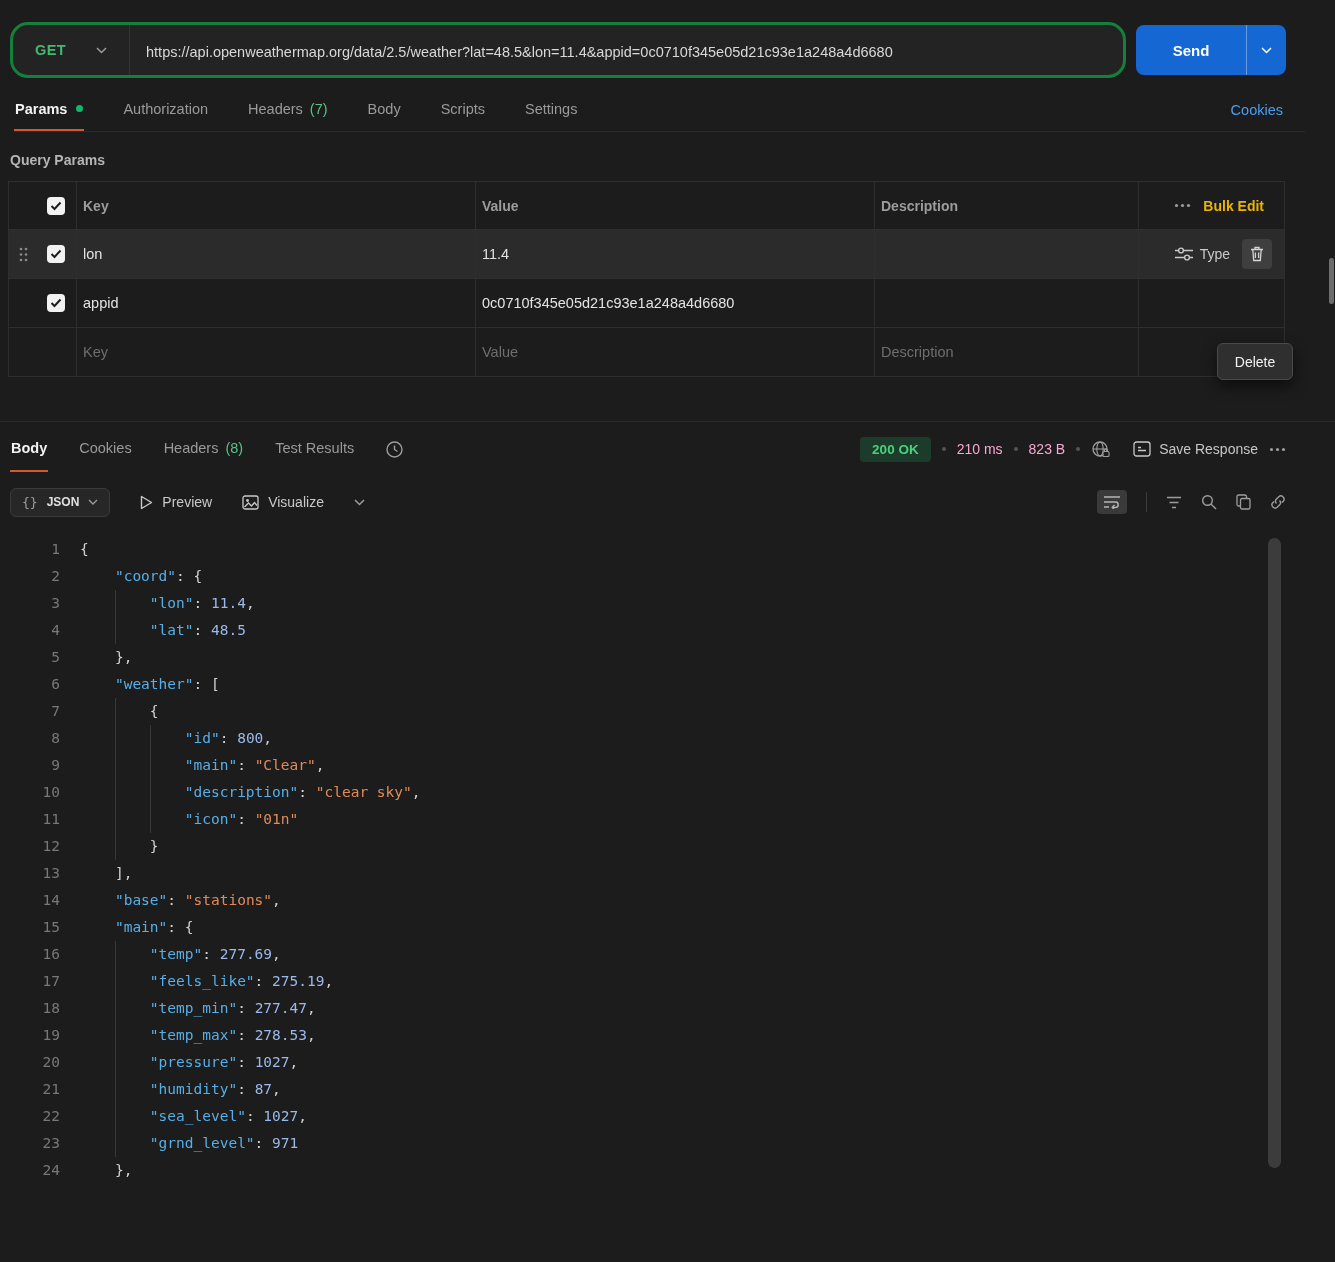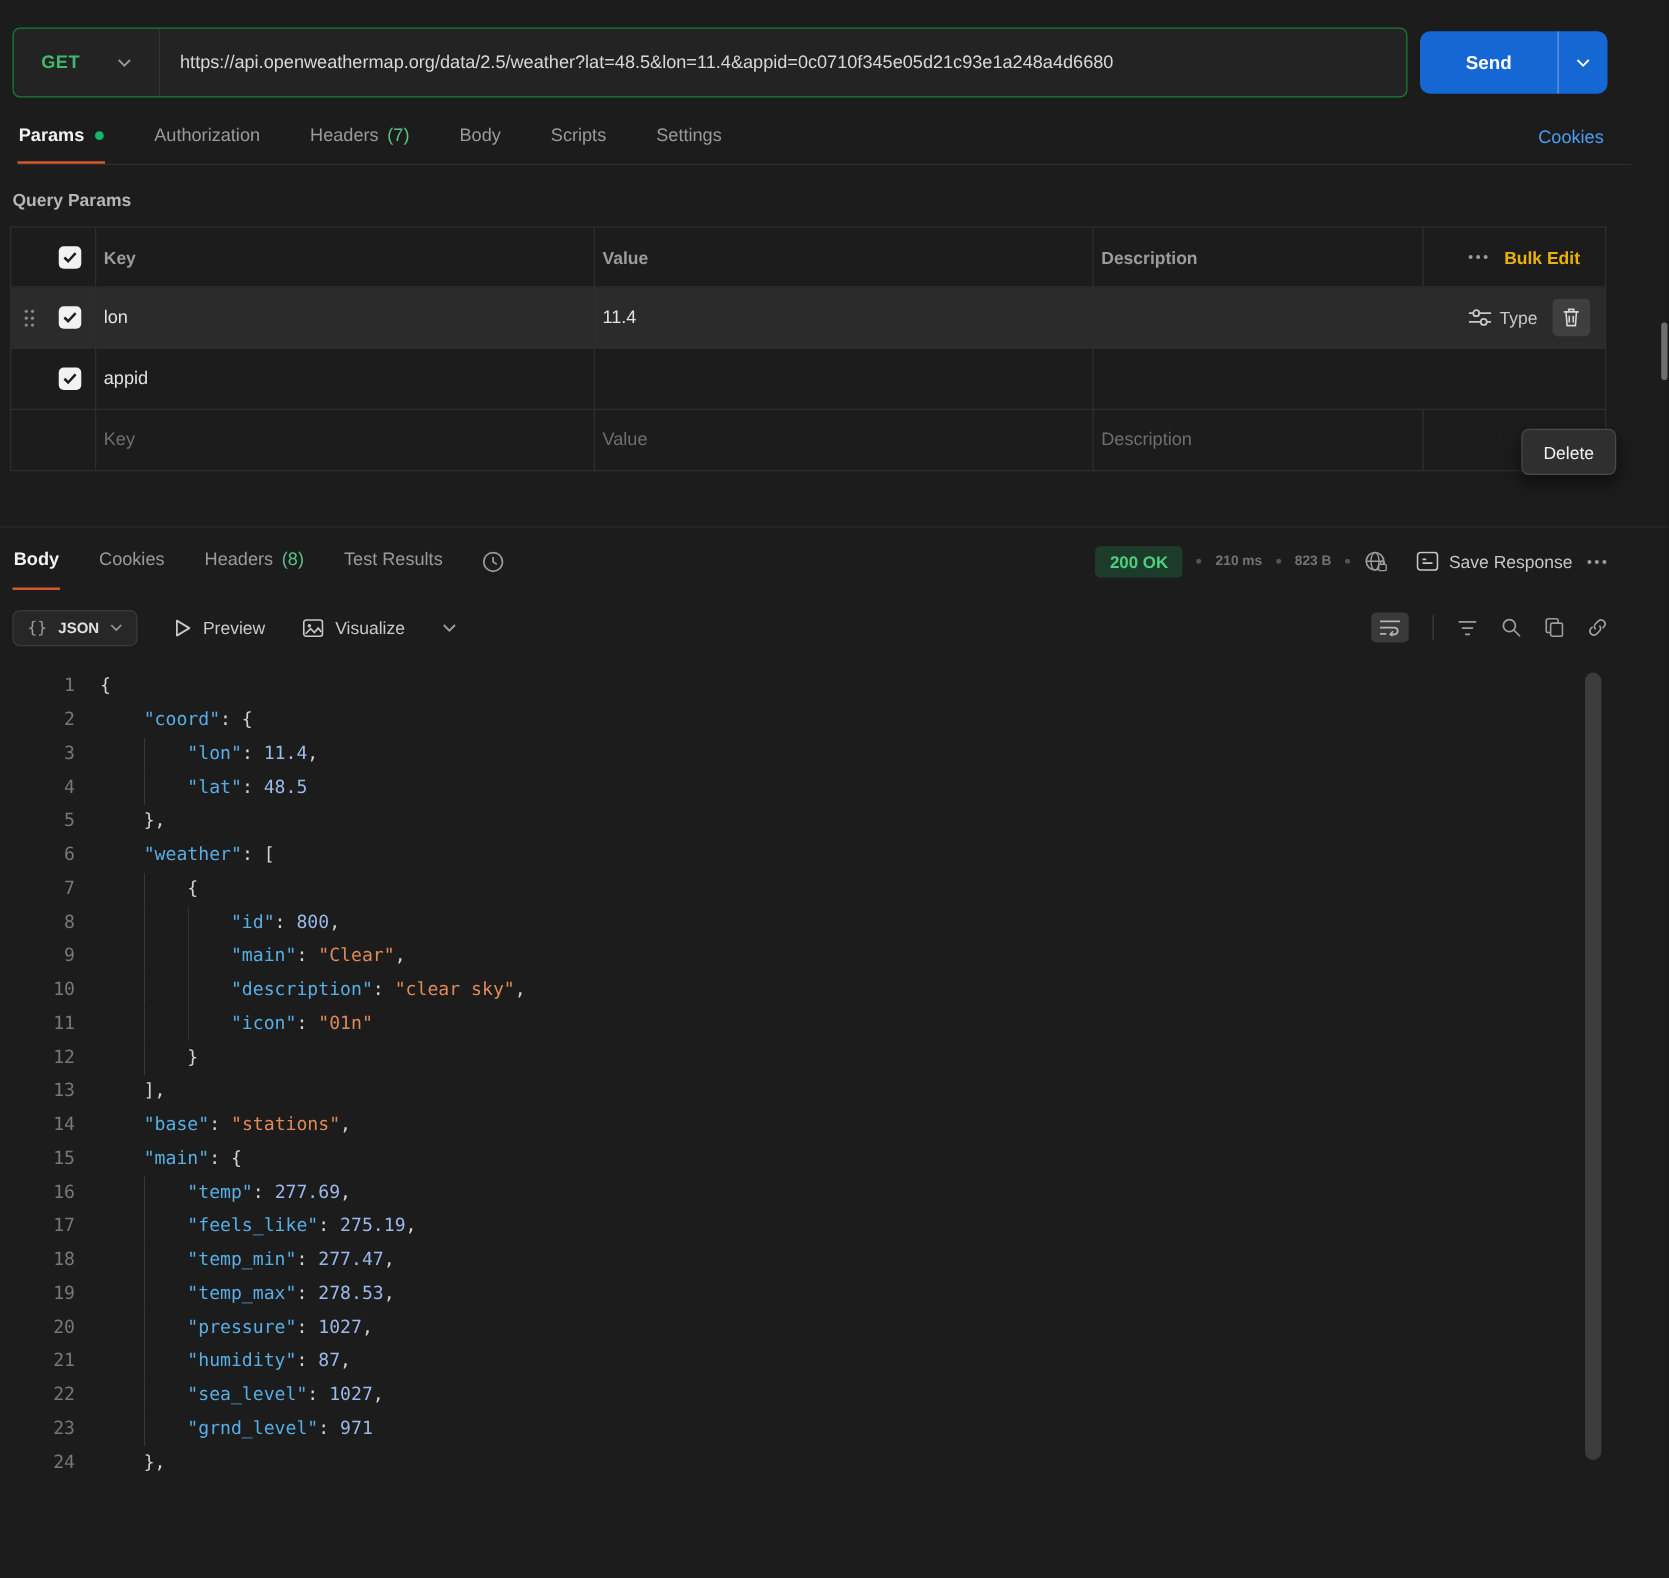--- a/index.html
+++ b/index.html
@@ -2,21 +2,21 @@
 <html style="--get: #43b96c; --send: #1567d3; --link: #4b9ef7; --count: #59c184; --dot: #12b76a; --accent: #d4582e; --status_bg: #1d3b2a; --status_text: #4bd17e; --tok_key: #58aee6; --tok_num: #9bb9ea; --tok_str: #e08a5a; --tok_punct: #d2d2d2;"><head>
 <meta charset="utf-8">
 <style>
   * { margin:0; padding:0; box-sizing:border-box; }
   html,body { background:#161616; }
   body { font-family:"Liberation Sans", sans-serif; }
   .app { position:relative; width:1335px; height:1262px; background:#1c1c1c; color:#e8e8e8; overflow:hidden; }
 
   
   .req-row { display:flex; gap:10px; margin:22px 49px 0 10px; height:56px; }
-  .url-box { flex:1; display:flex; align-items:stretch; border:1px solid #15803d; border-radius:6px; background:#232323; overflow:hidden; }
+  .url-box { flex:1; display:flex; align-items:stretch; border:3px solid #15803d; border-radius:18px; background:#232323; overflow:hidden; }
   .method { display:flex; align-items:center; gap:30px; padding:0 22px; border-right:1px solid #333; cursor:pointer; }
   .method-label { color:var(--get); font-weight:700; font-size:14.5px; letter-spacing:.4px; }
   .chev { color:#9a9a9a; display:flex; }
   .url-input { flex:1; min-width:0; line-height:54px; padding:0 16px; color:#d8d8d8; font-size:14.5px; white-space:nowrap; overflow:hidden; text-overflow:ellipsis; }
   .send-btn { align-self:center; height:50px; width:150px; display:flex; align-items:stretch; background:var(--send); border-radius:8px; color:#fff; cursor:pointer; }
   .send-main { flex:1; display:flex; align-items:center; justify-content:center; font-size:15px; font-weight:600; }
   .send-caret { width:40px; display:flex; align-items:center; justify-content:center; border-left:1px solid rgba(255,255,255,.35); color:#fff; }
 
   
   .tabs { display:flex; align-items:stretch; gap:38px; margin:10px 30px 0 14px; height:44px; border-bottom:1px solid #2c2c2c; }
@@ -47,21 +47,21 @@
   .tooltip { position:absolute; left:1217px; top:343px; min-width:76px; height:37px; background:#2f2f2f; border:1px solid #4a4a4a; border-radius:6px; box-shadow:0 6px 14px rgba(0,0,0,.55); display:flex; align-items:center; justify-content:center; font-size:14px; color:#f2f2f2; z-index:6; padding:16px 14px; }
 
   
   .resp { margin-top:44px; border-top:1px solid #2a2a2a; padding:4px 49px 0 10px; }
   .resp-tabs { display:flex; align-items:stretch; gap:30px; height:46px; }
   .resp-tabs .tab { font-size:14.5px; }
   .icon-btn { display:flex; align-items:center; color:#9d9d9d; cursor:pointer; align-self:center; }
   .status-group { margin-left:auto; display:flex; align-items:center; gap:11px; align-self:center; }
   .status-badge { background:var(--status_bg); color:var(--status_text); font-size:13.5px; font-weight:600; padding:5px 12px; border-radius:4px; cursor:pointer; }
   .sep-dot { width:4px; height:4px; border-radius:50%; background:#545454; }
-  .meta { color:#737373; font-size:11px;font-weight:bold; }
+  .meta { color:#f9a8d4; font-size:14px; }
   .save-resp { display:flex; align-items:center; gap:8px; color:#c7c7c7; font-size:14px; cursor:pointer;padding-left:12px; }
 
   .resp-toolbar { display:flex; align-items:center; gap:30px; height:44px; margin-top:8px; }
   .format-select { display:flex; align-items:center; gap:9px; padding:6px 11px; border:1px solid #3a3a3a; border-radius:6px; background:#272727; cursor:pointer; }
   .braces { color:#9d9d9d; font-family:"DejaVu Sans Mono", monospace; font-size:13px; }
   .format-label { color:#e0e0e0; font-size:12px;font-weight:bold; }
   .tool-item { display:flex; align-items:center; gap:9px; color:#c9c9c9; font-size:14px; cursor:pointer; }
   .right-icons { margin-left:auto; display:flex; align-items:center; gap:19px; color:#b5b5b5; }
   .icon-box-active { background:#3a3a3a; border-radius:4px; padding:5px 6px; display:flex; }
   .vdiv { width:1px; height:20px; background:#3c3c3c; }
@@ -204,20 +204,21 @@
 
     <div class="p-row">
       <div class="cell cb-cell">
         <span class="checkbox">
           <svg width="12" height="10" viewBox="0 0 12 10">
               <path d="M1.5 5l3 3L10.5 1.5" fill="none" stroke="#1e1e1e" stroke-width="2"></path>
             </svg>
         </span>
       </div>
       <div class="cell bl">appid</div>
+      <div class="cell bl">0c0710f345e05d21c93e1a248a4d6680</div>
       <div class="cell bl"></div>
       <div class="cell bl"></div>
     </div>
 
     <div class="p-row">
       <div class="cell cb-cell"></div>
       <div class="cell bl placeholder">Key</div>
       <div class="cell bl placeholder">Value</div>
       <div class="cell bl placeholder">Description</div>
       <div class="cell bl"></div>

